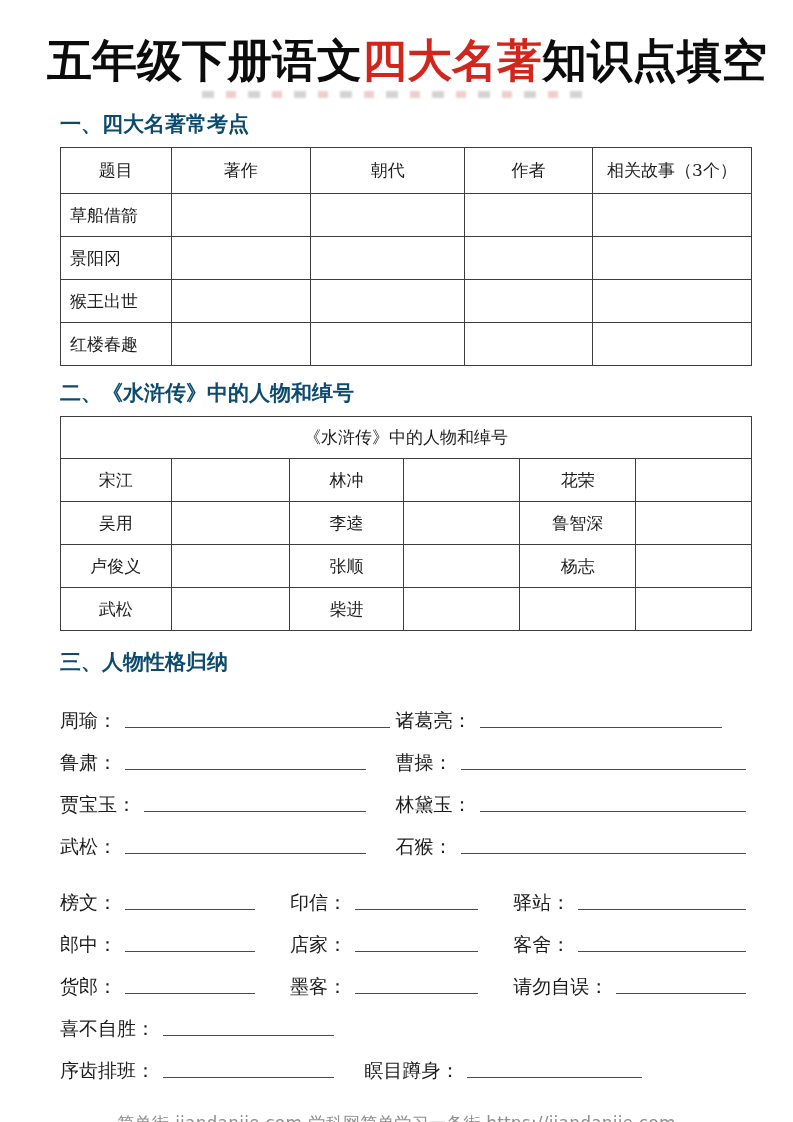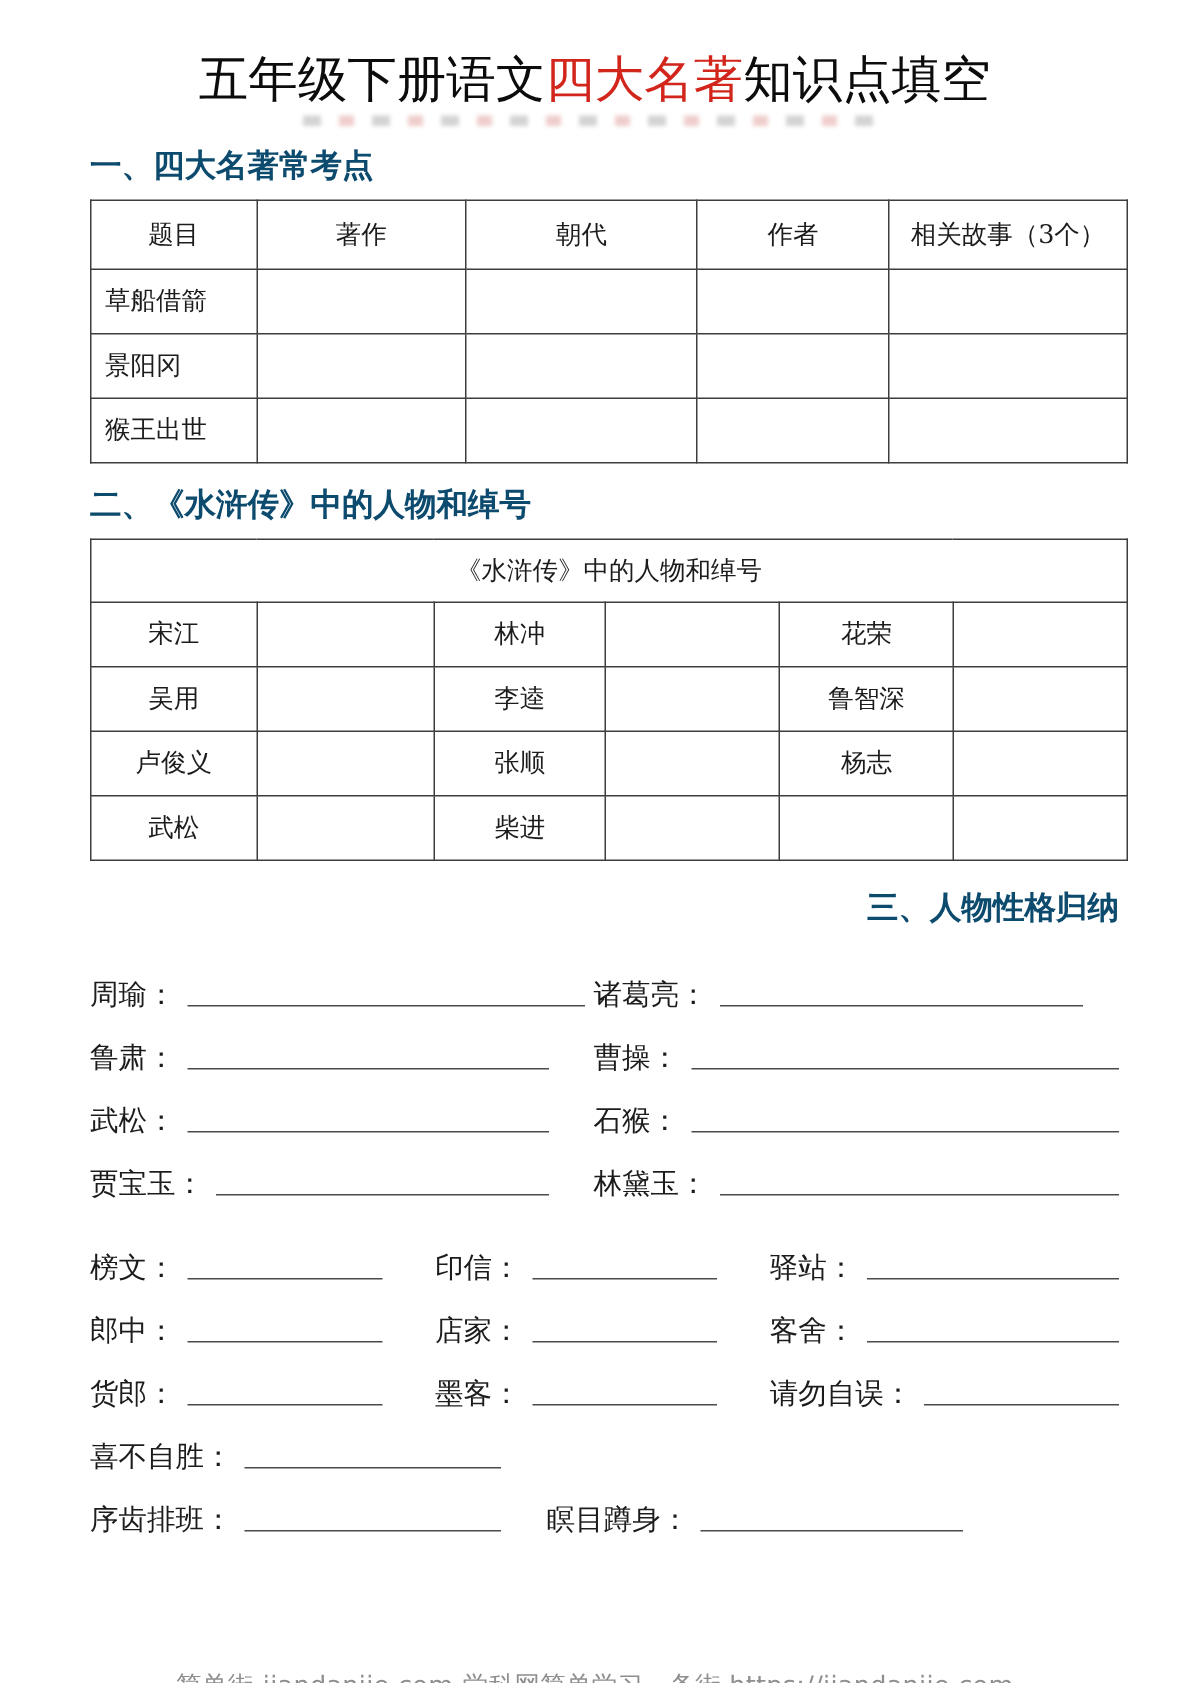--- a/index.html
+++ b/index.html
@@ -11,27 +11,27 @@
     overflow:hidden;
     font-family:"DejaVu Serif", serif;
     color:#1c1c1c;
   }
   .inner{padding:34px 47px 0 47px;}
 
   
   .title{
     margin:0;
     font-family:"DejaVu Sans", sans-serif;
-    font-weight:400;
-    font-size:33px;
+    font-weight:700;
+    font-size:45px;
     line-height:1.18;
     letter-spacing:0px;
     color:#0c0c0c;
     white-space:nowrap;
-    text-align:center;
+    text-align:right;
   }
   .title .red{color:#d2261c;}
   .title-ghost{
     width:390px;height:7px;
     margin:4px auto 0 auto;
     background:repeating-linear-gradient(90deg,
       rgba(140,140,140,.38) 0 12px, rgba(255,255,255,0) 12px 24px,
       rgba(200,90,85,.30) 24px 34px, rgba(255,255,255,0) 34px 46px);
     filter:blur(1.3px);
   }
@@ -39,21 +39,21 @@
   
   .sec-heading{
     margin:0 0 9px 13px;
     font-family:"DejaVu Sans", sans-serif;
     font-weight:bold;
     font-size:21px;
     color:#0c4a6e;
   }
   .sec1-heading{margin-top:12px;}
   .sec2-heading{margin-top:13px;}
-  .sec3-heading{margin-top:17px;text-align:right;}
+  .sec3-heading{margin-top:17px;}
   .sec4-heading{margin-top:17px;}
 
   
   table{
     width:692px;
     border-collapse:collapse;
     table-layout:fixed;
     font-size:17px;
     margin-left:13px;
   }
@@ -137,20 +137,27 @@
         </tr>
         <tr>
           <td>景阳冈</td>
           <td></td>
             <td></td>
             <td></td>
             <td></td>
         </tr>
         <tr>
           <td>猴王出世</td>
+          <td></td>
+            <td></td>
+            <td></td>
+            <td></td>
+        </tr>
+        <tr>
+          <td>红楼春趣</td>
           <td></td>
             <td></td>
             <td></td>
             <td></td>
         </tr>
       </tbody>
     </table>
 
     <h2 class="sec-heading sec2-heading">二、《水浒传》中的人物和绰号</h2>
     <table class="t2">
@@ -218,35 +225,35 @@
           <span class="lbl">鲁肃：</span>
             <span class="line"></span>
         </div>
         <div class="fill-item">
           <span class="lbl">曹操：</span>
             <span class="line"></span>
         </div>
       </div>
       <div class="fill-row fill-pair">
         <div class="fill-item pair-left">
-          <span class="lbl">武松：</span>
-            <span class="line"></span>
-        </div>
-        <div class="fill-item">
-          <span class="lbl">石猴：</span>
+          <span class="lbl">贾宝玉：</span>
+            <span class="line"></span>
+        </div>
+        <div class="fill-item">
+          <span class="lbl">林黛玉：</span>
             <span class="line"></span>
         </div>
       </div>
       <div class="fill-row fill-pair">
         <div class="fill-item pair-left">
-          <span class="lbl">贾宝玉：</span>
-            <span class="line"></span>
-        </div>
-        <div class="fill-item">
-          <span class="lbl">林黛玉：</span>
+          <span class="lbl">武松：</span>
+            <span class="line"></span>
+        </div>
+        <div class="fill-item">
+          <span class="lbl">石猴：</span>
             <span class="line"></span>
         </div>
       </div>
     </div>
 
     <div class="fill-grid">
       <div class="fill-row sec4-grid3">
         <div class="fill-item">
           <span class="lbl">榜文：</span>
             <span class="line"></span>

